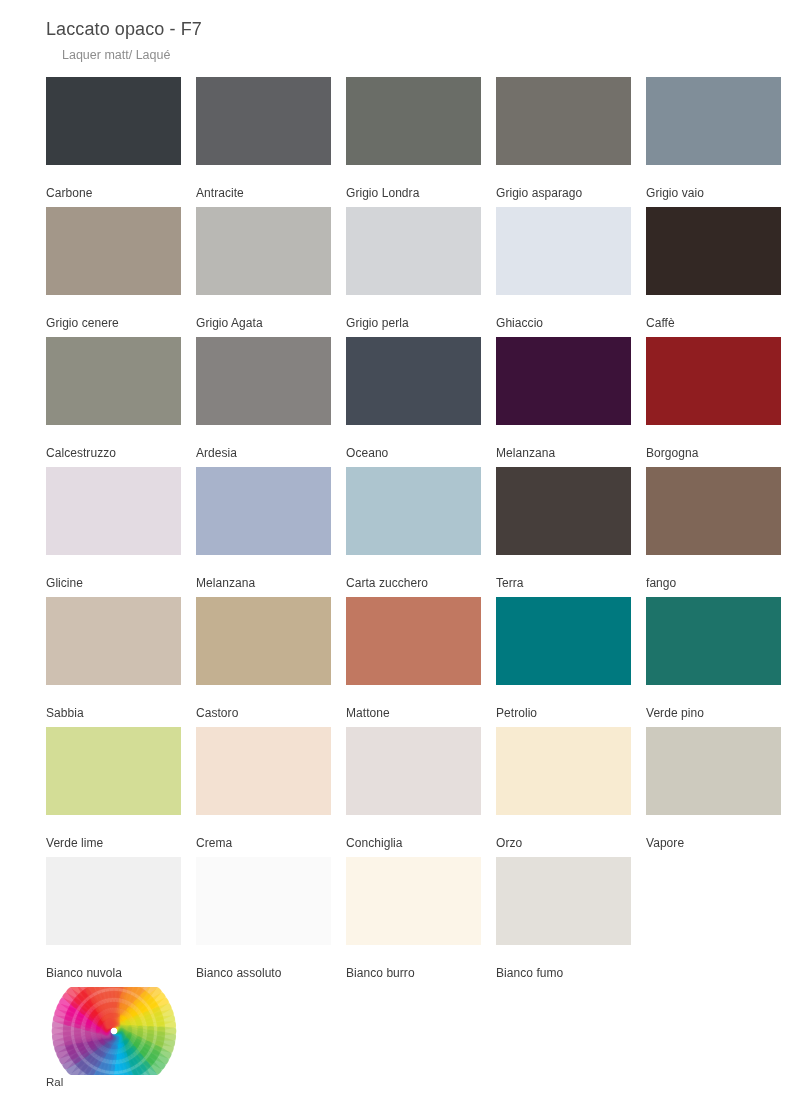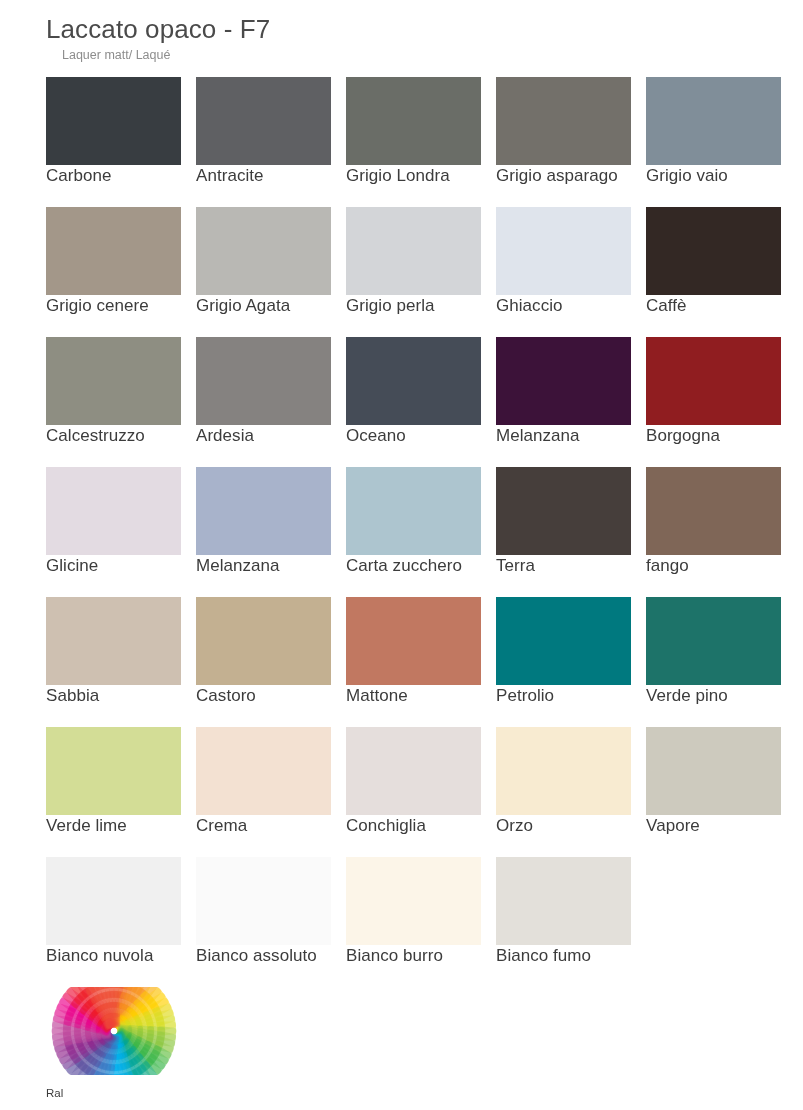--- a/index.html
+++ b/index.html
@@ -18,21 +18,21 @@
     position: relative;
     width: 803px;
     height: 1110px;
     box-sizing: border-box;
     padding: 0 46px;
   }
   .header {
     padding-top: 14px;
   }
   .page-title {
-    font-size: 26px;
+    font-size: 18px;
     font-weight: 400;
     color: #4a4a4a;
     letter-spacing: 0.1px;
     margin: 0;
     line-height: 30px;
   }
   .page-subtitle {
     font-size: 12.5px;
     font-weight: 400;
     color: #8d8d8d;
@@ -52,24 +52,24 @@
     box-sizing: border-box;
   }
   .swatch-chip {
     width: 135px;
     height: 88px;
     display: block;
     border: 0;
   }
   .swatch-label {
     display: block;
-    font-size: 17px;
+    font-size: 12px;
     color: #3c3c3c;
     line-height: 14px;
-    padding-top: 4px;
+    padding-top: 21px;
     letter-spacing: 0.05px;
     white-space: nowrap;
   }
   
   .ral-block {
     margin-top: 0;
     width: 135px;
   }
   .ral-wheel-wrap {
     width: 135px;
@@ -84,21 +84,20 @@
     width: 128px;
     height: 128px;
     margin-left: -64px;
     margin-top: -64px;
   }
   .ral-label {
     display: block;
     font-size: 11.5px;
     color: #3c3c3c;
     line-height: 14px;
-    padding-top: 11px;
   }
 </style>
 </head>
 <body>
 
 <div class="page">
 
   <div class="header">
     <h1 class="page-title">Laccato opaco - F7</h1>
     <p class="page-subtitle">Laquer matt/ Laqué</p>

